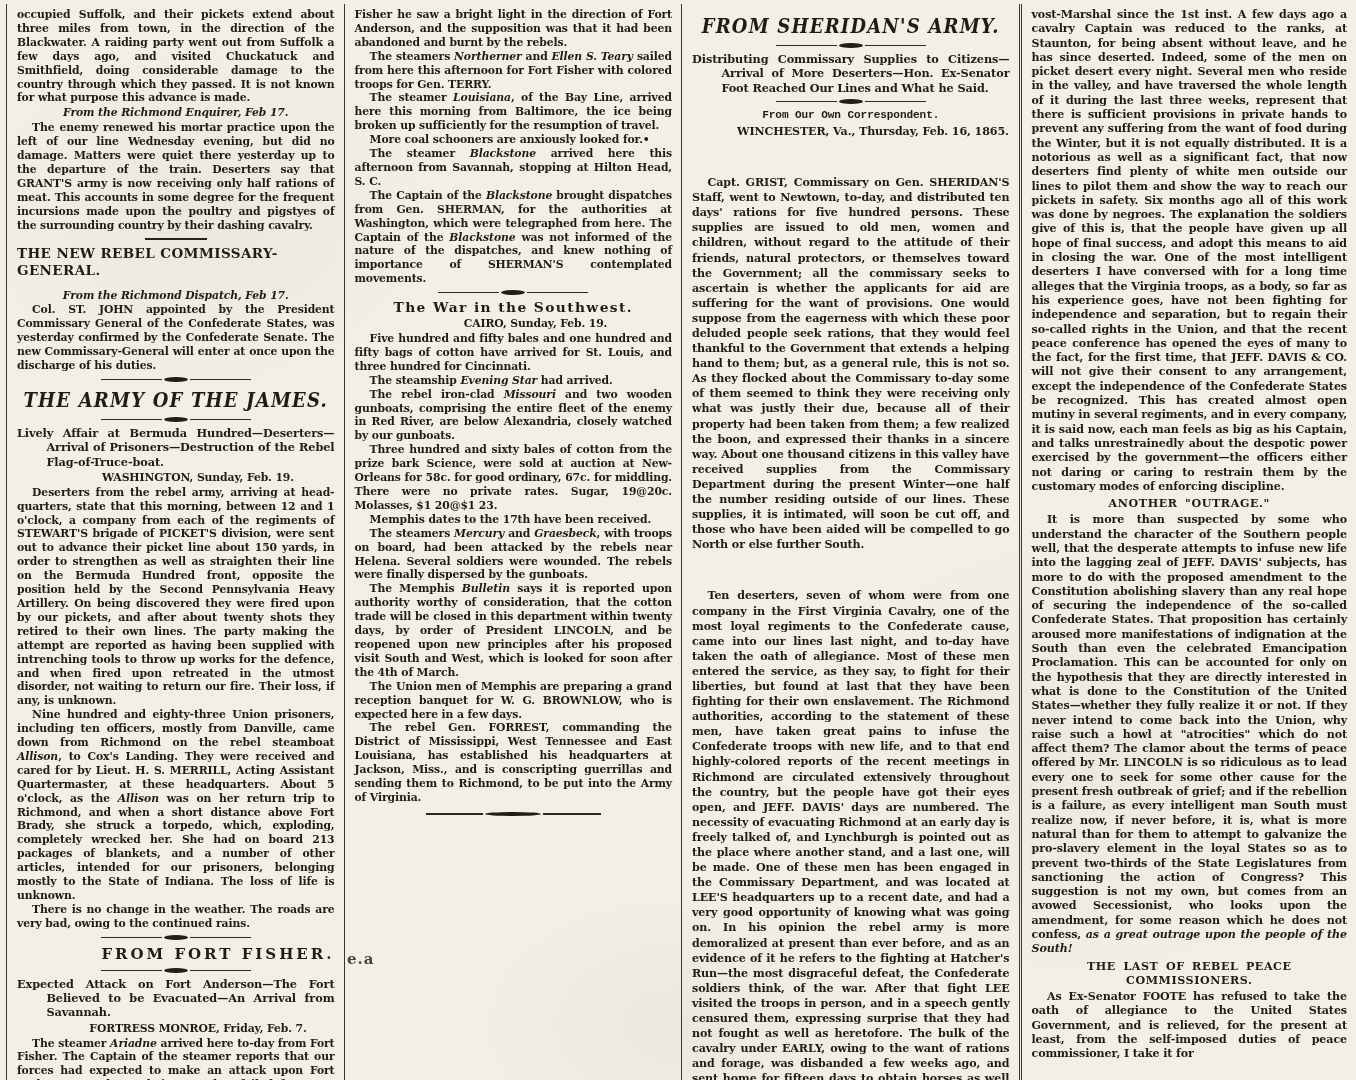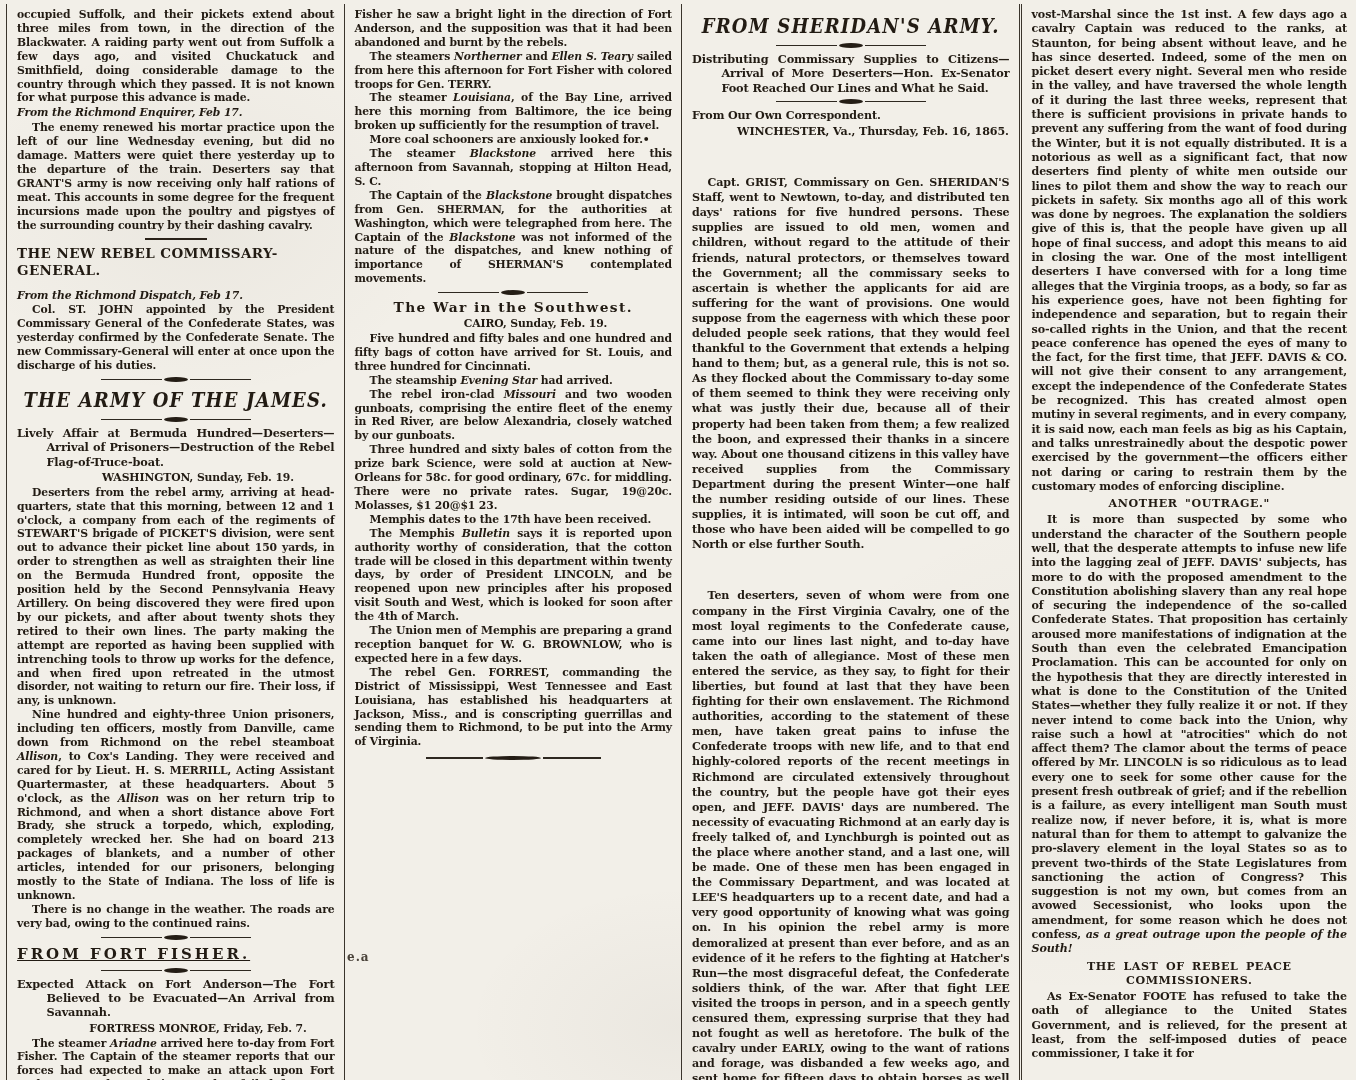--- a/index.html
+++ b/index.html
@@ -20,42 +20,42 @@
     padding:4px 9px 0 10px; position:relative;
     border-left:1px solid #3a342c;
   }
   .col.c3{border-left:3px double #3a342c;}
   .blk{font-weight:bold; text-align:justify; margin:0;}
   .c0 .blk,.c1 .blk{font-size:10.8px; line-height:13.9px; letter-spacing:-0.1px;}
   .c2 .blk{font-size:11.1px; line-height:15.1px; letter-spacing:-0.1px;margin-top:36px;}
   .c3 .blk{font-size:11.1px; line-height:14.3px; letter-spacing:-0.1px;}
   .blk.p{text-indent:1.4em;}
   .blk.pc{text-indent:0;}
-  .blk.src{font-style:italic; text-align:left; text-indent:0; margin:1px 0;}
+  .blk.src{font-style:italic; text-align:center; text-indent:0; margin:1px 0;}
   .blk.date{text-align:center; padding-left:14%; text-indent:0; margin:1px 0;}
-  .blk.by{text-align:left; text-indent:0; margin:2px 0 1px;}
+  .blk.by{text-align:center; text-indent:0; margin:2px 0 1px;font-family:Liberation Mono, monospace;}
   .blk.h1{font-size:20px !important; line-height:25px !important; text-align:center; text-indent:0;
           letter-spacing:1.2px; margin:6px 0 2px; font-stretch:condensed;font-style:italic;}
   .blk.h2{font-size:13.5px !important; line-height:17px !important; text-align:left; text-indent:0;
           letter-spacing:.4px; margin:4px 0 10px;}
-  .blk.h2w{font-size:15px !important; line-height:19px !important; text-align:left; text-indent:0;
-          letter-spacing:3px; margin:5px 0 2px;text-decoration:underline;}
+  .blk.h2w{font-size:15px !important; line-height:19px !important; text-align:right; text-indent:0;
+          letter-spacing:3px; margin:5px 0 2px;}
   .blk.h3{font-size:13.8px !important; line-height:17px !important; text-align:center; text-indent:0;
           letter-spacing:1.4px; margin:3px 0 1px;}
   .blk.deck{padding-left:2.6em; text-indent:-2.6em; margin:2px 0;
           font-size:11.3px; line-height:14.3px;}
   .blk.cap{text-align:center; text-indent:0; letter-spacing:.6px; word-spacing:3px; margin:3px 0 2px;}
   .blk.rule{width:62px; height:0; border-top:2px solid #2a2219; margin:5px auto; text-indent:0;}
   .blk.orn{width:150px; margin:4px auto; display:flex; align-items:center; text-indent:0;}
   .blk.lrule{width:175px; margin:7px auto 0; display:flex; align-items:center; text-indent:0;}
   .orn .line,.lrule .line{flex:1; height:1px; background:#2e2820;}
   .lrule .line{height:2px;}
   .orn .spindle{width:24px; height:5px; border-radius:50%; background:#241d15; margin:0 2px;}
   .lrule .spindle{width:56px; height:4px; border-radius:50%; background:#241d15; margin:0 2px;}
-  .stray{position:absolute; left:347px; top:950px; font-size:12px; font-weight:bold;
+  .stray{position:absolute; left:347px; top:950px; font-size:15px; font-weight:bold;
          font-family:"DejaVu Serif",serif; color:#4a433a; letter-spacing:1px;}
   i{}
 </style>
 </head>
 <body>
 
 <div class="sheet">
   <section class="col c0">
       <div class="blk pc">occupied Suffolk, and their pickets extend about three miles from town, in the direction of the Blackwater. A raiding party went out from Suffolk a few days ago, and visited Chuckatuck and Smithfield, doing considerable damage to the country through which they passed. It is not known for what purpose this advance is made.</div>
       <div class="blk src"><i>From the Richmond Enquirer, Feb 17.</i></div>
@@ -107,20 +107,21 @@
         <span class="spindle"></span>
         <span class="line"></span>
       </div>
       <div class="blk h3">The War in the Southwest.</div>
       <div class="blk date">CAIRO, Sunday, Feb. 19.</div>
       <div class="blk p">Five hundred and fifty bales and one hundred and fifty bags of cotton have arrived for St. Louis, and three hundred for Cincinnati.</div>
       <div class="blk p">The steamship <i>Evening Star</i> had arrived.</div>
       <div class="blk p">The rebel iron-clad <i>Missouri</i> and two wooden gunboats, comprising the entire fleet of the enemy in Red River, are below Alexandria, closely watched by our gunboats.</div>
       <div class="blk p">Three hundred and sixty bales of cotton from the prize bark Science, were sold at auction at New-Orleans for 58c. for good ordinary, 67c. for middling. There were no private rates. Sugar, 19@20c. Molasses, $1 20@$1 23.</div>
       <div class="blk p">Memphis dates to the 17th have been received.</div>
+      <div class="blk p">The steamers <i>Mercury</i> and <i>Graesbeck</i>, with troops on board, had been attacked by the rebels near Helena. Several soldiers were wounded. The rebels were finally dispersed by the gunboats.</div>
       <div class="blk p">The Memphis <i>Bulletin</i> says it is reported upon authority worthy of consideration, that the cotton trade will be closed in this department within twenty days, by order of President LINCOLN, and be reopened upon new principles after his proposed visit South and West, which is looked for soon after the 4th of March.</div>
       <div class="blk p">The Union men of Memphis are preparing a grand reception banquet for W. G. BROWNLOW, who is expected here in a few days.</div>
       <div class="blk p">The rebel Gen. FORREST, commanding the District of Mississippi, West Tennessee and East Louisiana, has established his headquarters at Jackson, Miss., and is conscripting guerrillas and sending them to Richmond, to be put into the Army of Virginia.</div>
       <div class="blk lrule">
         <span class="line"></span>
         <span class="spindle"></span>
         <span class="line"></span>
       </div>
     </section>
   <section class="col c2">

